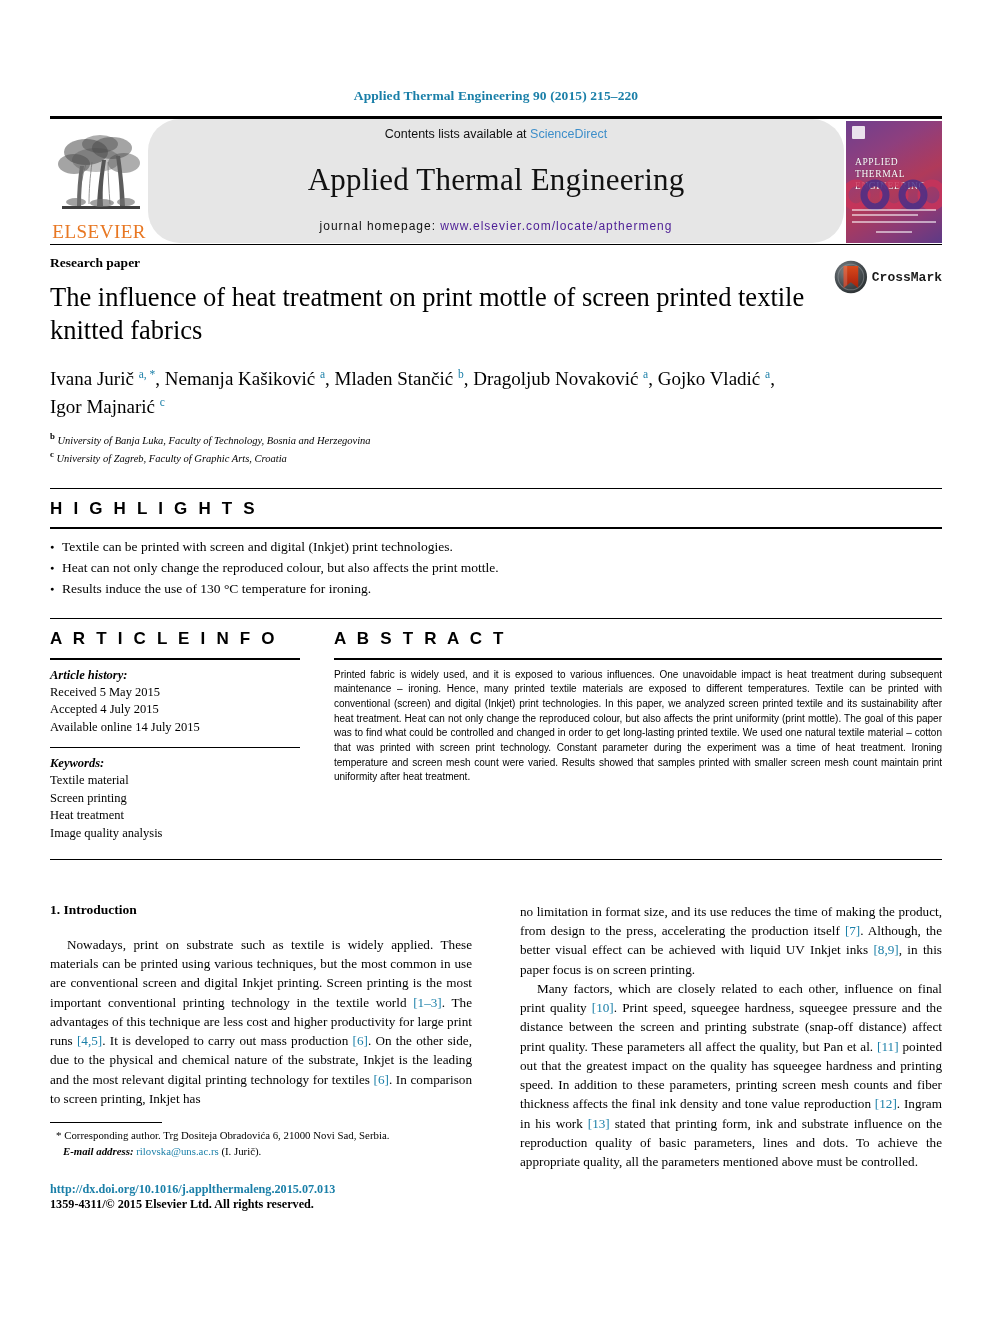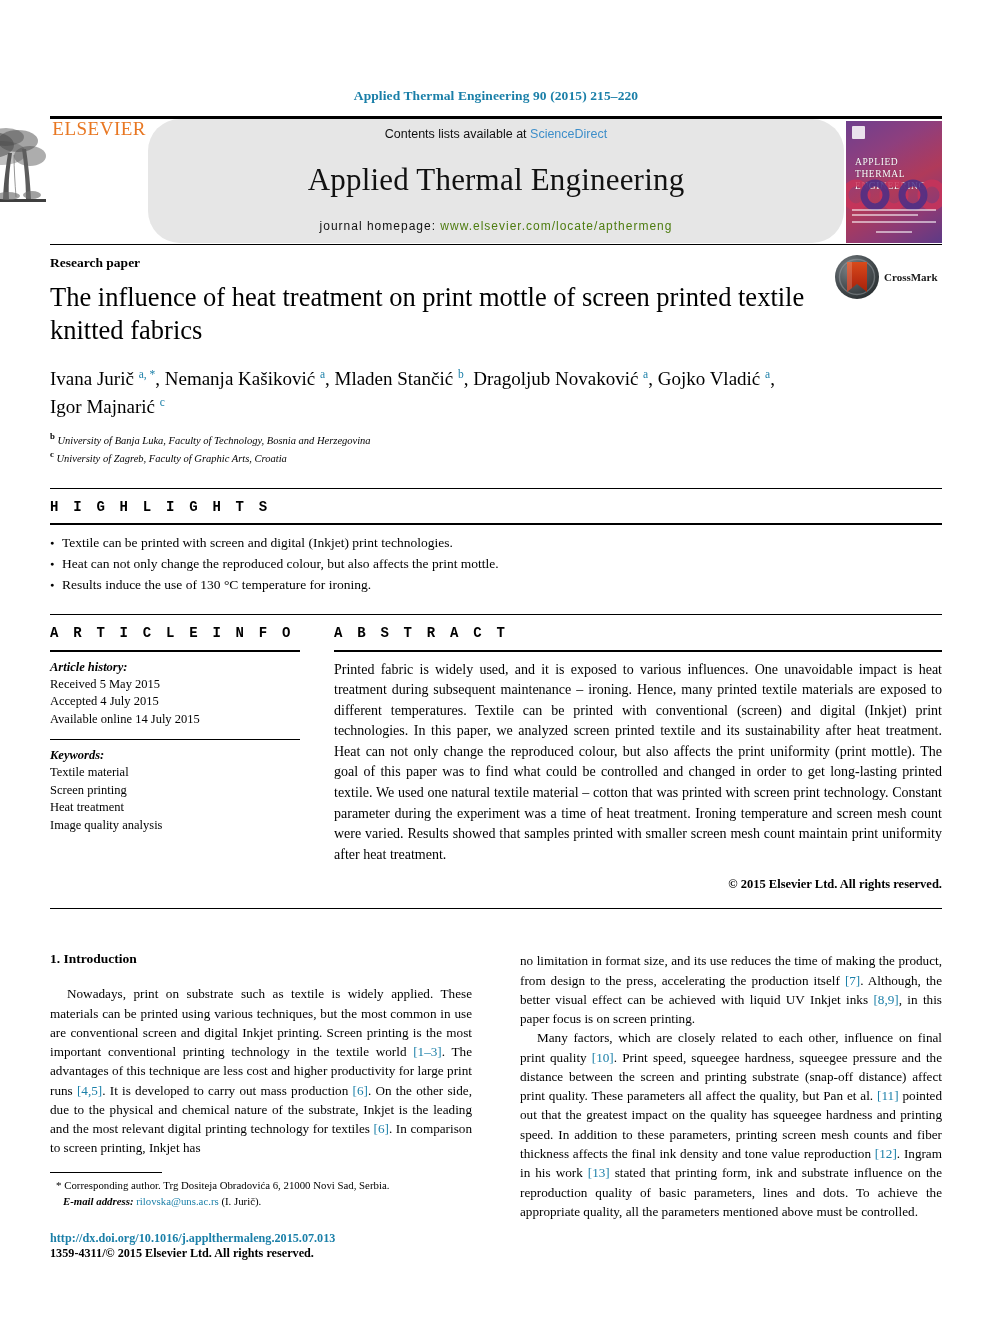--- a/index.html
+++ b/index.html
@@ -39,22 +39,22 @@
     margin-top: 12px;
     border-top: 3px solid #000;
     display: flex;
     align-items: stretch;
     height: 124px;
   }
   .elsevier-logo {
     width: 96px;
     flex: 0 0 96px;
     display: flex;
-    flex-direction: row;
-    align-items: flex-start;
+    flex-direction: column;
+    align-items: flex-end;
     justify-content: flex-end;
     padding-bottom: 2px;
     box-sizing: border-box;
   }
   .tree-wrap { width: 90px; height: 92px; margin-top: 4px; }
   .elsevier-word {
     font-family: "Liberation Serif", serif;
     font-size: 19px;
     letter-spacing: .5px;
     color: #E87722;
@@ -83,21 +83,21 @@
     font-size: 31px;
     color: #111;
     letter-spacing: .2px;
   }
   .homepage-line {
     font-family: "Liberation Sans", sans-serif;
     font-size: 12px;
     color: #111;
     letter-spacing: 1px;
   }
-  .homepage-line .url { color: #4d7c0f; }
+  .homepage-line .url { color: #4c1d95; }
   .cover-thumb {
     width: 96px;
     flex: 0 0 96px;
     margin-left: 2px;
     position: relative;
   }
   .cover-inner {
     position: absolute;
     top: 2px; left: 0; right: 0; bottom: 0;
     background: linear-gradient(150deg,#6f3f8e 0%, #8e3f7e 28%, #b03a5a 55%, #8a3a76 78%, #5d3a86 100%);
@@ -170,32 +170,32 @@
   .crossmark {
     position: absolute;
     top: 6px;
     right: 0;
     width: 108px;
     height: 52px;
     display: flex;
     align-items: center;
   }
   .crossmark-word {
-    font-family: Liberation Serif, serif;
-    font-weight: bold;
-    font-size: 11px;
+    font-family: Liberation Mono, monospace;
+    font-weight: bold;
+    font-size: 13px;
     margin-left: 4px;
     color: #1a1a1a;
   }
 
   
   .section-head {
-    font-family: Liberation Mono, monospace;
-    font-weight: bold;
-    font-size: 14px;
+    font-family: Liberation Sans, sans-serif;
+    font-weight: bold;
+    font-size: 17px;
     letter-spacing: 3.2px;
   }
   .highlights {
     margin-top: 22px;
     border-top: 1px solid #000;
     padding-top: 10px;
   }
   .hl-rule {
     border-top: 2px solid #000;
     margin: 8px 0 8px 0;
@@ -232,22 +232,22 @@
     font-size: 12.5px;
     margin: 0 0 1px 0;
   }
   .info-line {
     font-family: "Liberation Serif", serif;
     font-size: 12.5px;
     line-height: 1.42;
   }
   .kw-rule { border-top: 1px solid #000; margin: 10px 0 8px 0; }
   .abstract-text {
-    font-family: Liberation Serif, serif;
-    font-size: 14px;
+    font-family: Liberation Sans, sans-serif;
+    font-size: 10px;
     line-height: 1.47;
     text-align: justify;
   }
   .copyright-line {
     font-family: "Liberation Serif", serif;
     font-size: 12.5px;
     text-align: right;
     margin-top: 12px;
     font-weight: bold;
   }
@@ -457,21 +457,20 @@
       <div class="info-line">Textile material</div>
       <div class="info-line">Screen printing</div>
       <div class="info-line">Heat treatment</div>
       <div class="info-line">Image quality analysis</div>
     </div>
 
     <div class="abs-col">
       <div class="section-head">A B S T R A C T</div>
       <div class="block-rule-thick"></div>
       <div class="abstract-text">Printed fabric is widely used, and it is exposed to various influences. One unavoidable impact is heat treatment during subsequent maintenance – ironing. Hence, many printed textile materials are exposed to different temperatures. Textile can be printed with conventional (screen) and digital (Inkjet) print technologies. In this paper, we analyzed screen printed textile and its sustainability after heat treatment. Heat can not only change the reproduced colour, but also affects the print uniformity (print mottle). The goal of this paper was to find what could be controlled and changed in order to get long-lasting printed textile. We used one natural textile material – cotton that was printed with screen print technology. Constant parameter during the experiment was a time of heat treatment. Ironing temperature and screen mesh count were varied. Results showed that samples printed with smaller screen mesh count maintain print uniformity after heat treatment.</div>
-      <div class="copyright-line">© 2015 Elsevier Ltd. All rights reserved.</div>
     </div>
   </div>
 
   <div class="body-rule"></div>
 
   <div class="body-cols">
 
     <div class="col">
       <div class="sec-title">1.  Introduction</div>
       <p class="para first-para">Nowadays, print on substrate such as textile is widely applied. These materials can be printed using various techniques, but the most common in use are conventional screen and digital Inkjet printing. Screen printing is the most important conventional printing technology in the textile world <span class="ref">[1–3]</span>. The advantages of this technique are less cost and higher productivity for large print runs <span class="ref">[4,5]</span>. It is developed to carry out mass production <span class="ref">[6]</span>. On the other side, due to the physical and chemical nature of the substrate, Inkjet is the leading and the most relevant digital printing technology for textiles <span class="ref">[6]</span>. In comparison to screen printing, Inkjet has</p>

